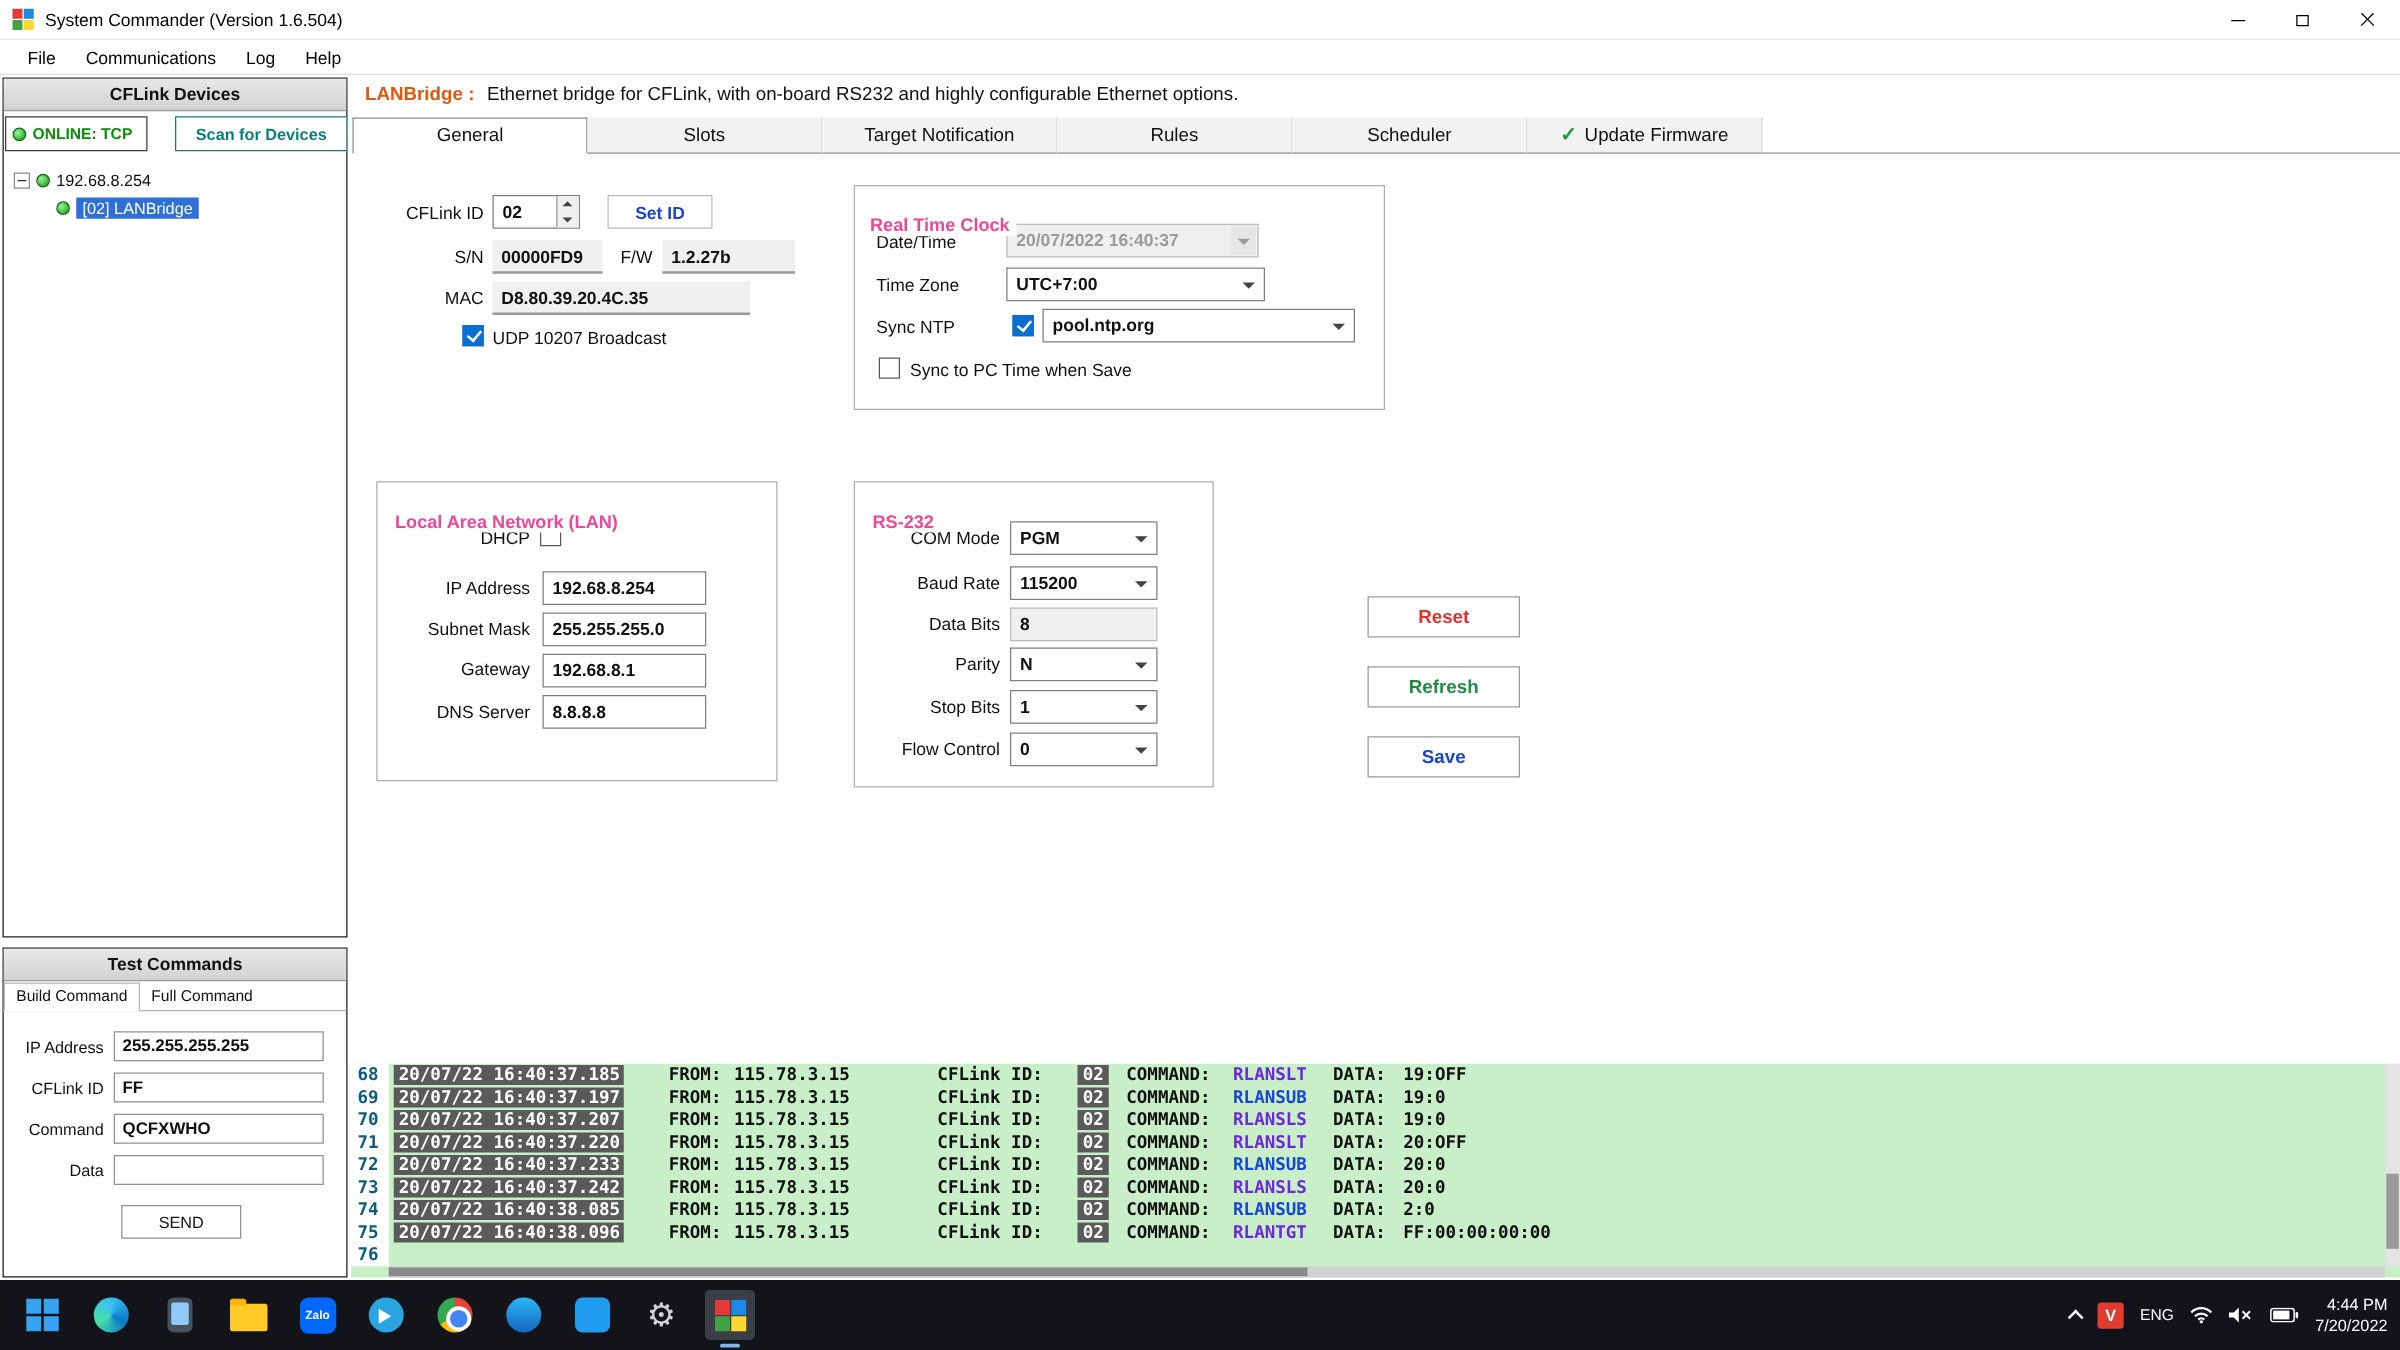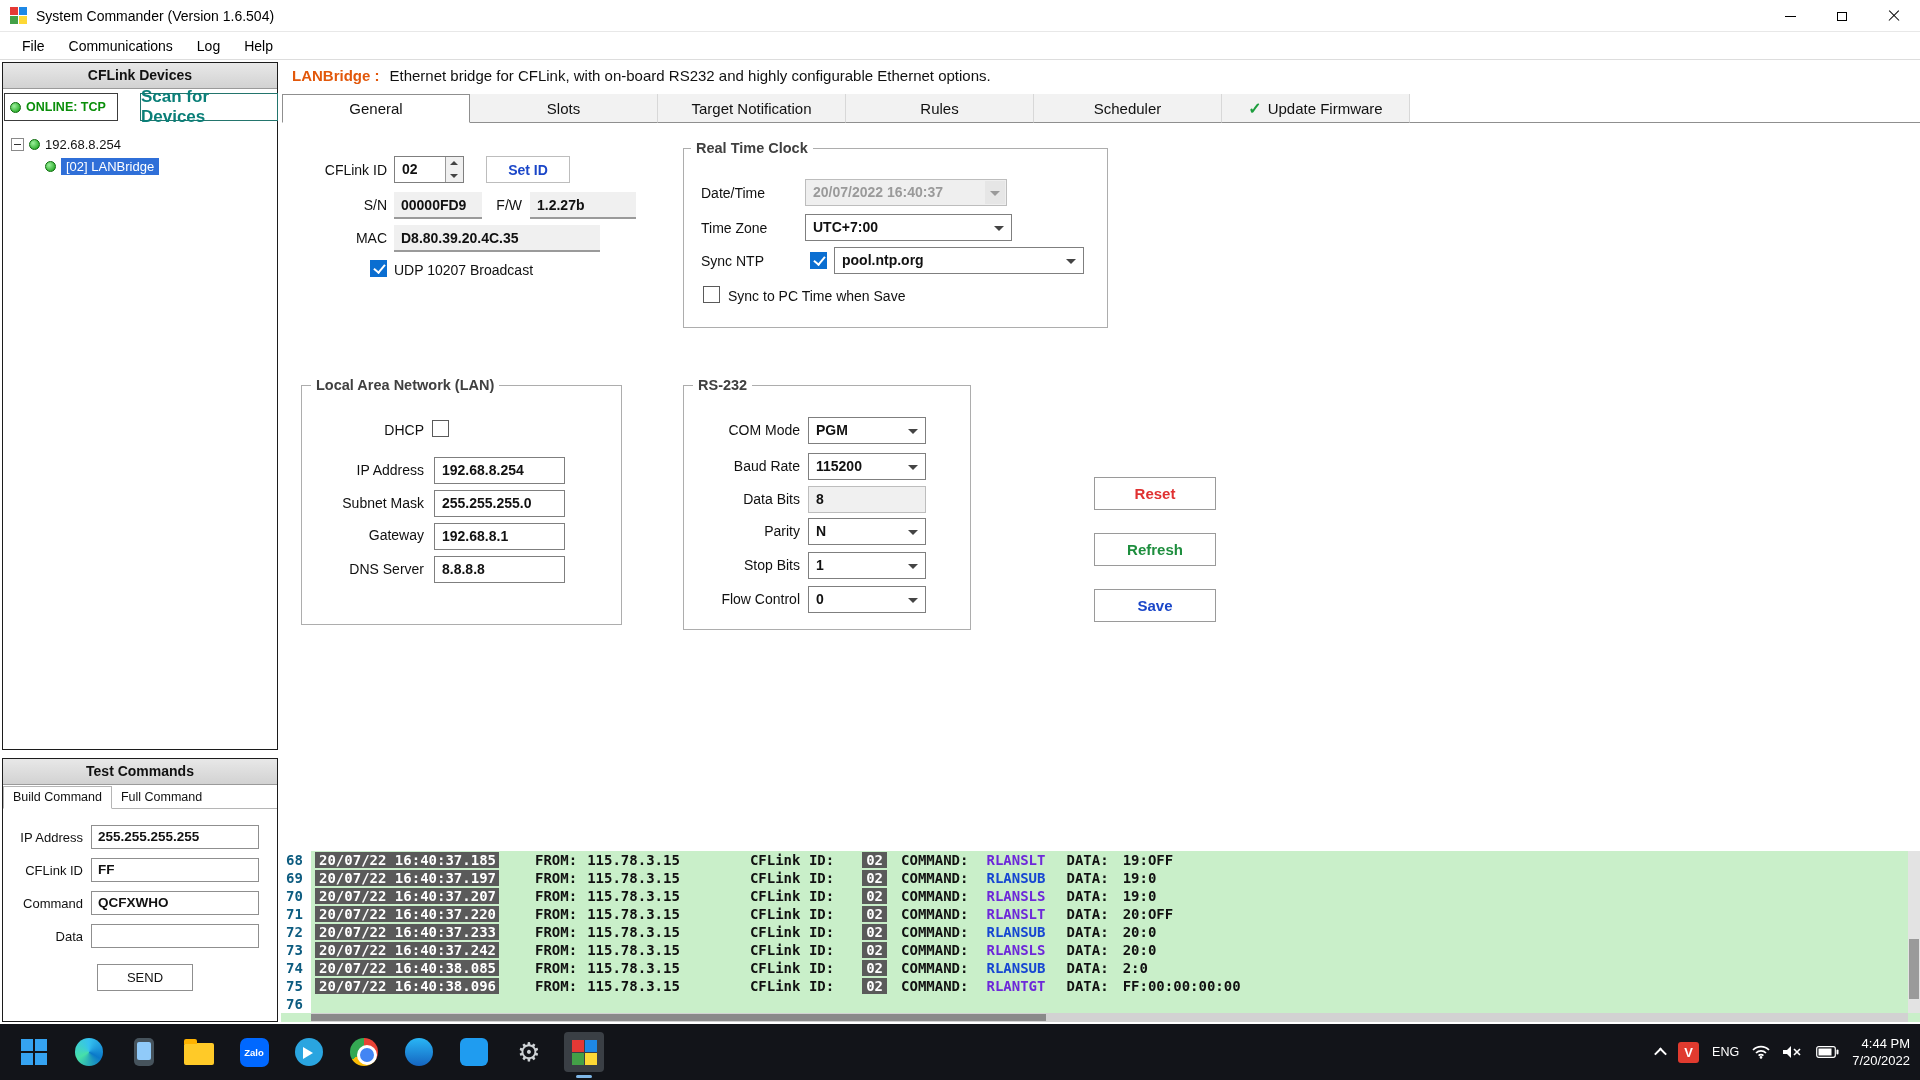--- a/index.html
+++ b/index.html
@@ -33,21 +33,21 @@
            font-weight:bold; font-size:14px; text-align:center; line-height:25px; }
   #devpanel { position:absolute; left:2px; top:62px; width:276px; height:688px;
               border:1px solid #1c1c1c; background:#fff; }
   .statusrow { position:relative; height:34px; margin-top:2px; }
   .onlinebox { position:absolute; left:1px; top:2px; width:114px; height:28px; border:1px solid #3c3c3c;
                display:flex; align-items:center; gap:5px; padding-left:5px; }
   .gdot { width:11px; height:11px; border-radius:50%; border:1px solid #0a6a0a;
           background:radial-gradient(circle at 35% 35%, #9cf09c, #0c9a0c); }
   .onlinetxt { color:#0a8f0a; font-weight:bold; font-size:12.5px; }
   .scanbtn { position:absolute; left:137px; top:2px; width:138px; height:28px; border:1px solid #23756d;
-             color:#0a7f78; font-weight:bold; font-size:17px; display:flex; align-items:center; justify-content:center; background:#fff; }
+             color:#0a7f78; font-weight:bold; font-size:13px; display:flex; align-items:center; justify-content:center; background:#fff; }
   .tree { margin-top:8px; font-size:13px; }
   .trow { display:flex; align-items:center; height:22px; gap:5px; }
   .trow.root { padding-left:8px; }
   .trow.child { padding-left:42px; }
   .expander { width:13px; height:13px; border:1px solid #8a8a8a; background:#fff; position:relative; }
   .expander::after { content:""; position:absolute; left:2px; top:5px; width:7px; height:1px; background:#333; }
   .selitem { background:#2f6fd8; color:#fff; padding:1px 5px; }
 
   #testpanel { position:absolute; left:2px; top:758px; width:276px; height:264px;
                border:1px solid #1c1c1c; background:#fff; }
@@ -85,21 +85,21 @@
   .spinner { position:absolute; right:0; top:0; bottom:0; width:18px; border-left:1px solid #999; background:#f0f0f0; }
   .spup,.spdn { position:absolute; left:4px; width:0; height:0; border:4px solid transparent; }
   .spup { top:4px; border-bottom-color:#444; border-top-width:0; }
   .spdn { bottom:4px; border-top-color:#444; border-bottom-width:0; }
   .cb { position:absolute; width:17px; height:17px; }
   .cb.on { background:#0a6ed1; border:1px solid #0a6ed1; }
   .cb.on::after { content:""; position:absolute; left:5px; top:1px; width:5px; height:9px;
                   border-right:2px solid #fff; border-bottom:2px solid #fff; transform:rotate(40deg); }
   .cb.off { background:#fff; border:1px solid #5a5a5a; }
   .gbox { position:absolute; border:1px solid #adadad; }
-  .gtitle { position:absolute; background:#fff; padding:0 5px; color:#404040; font-weight:bold; font-size:14.5px; z-index:2; }
+  .gtitle { position:absolute; background:#fff; padding:0 5px; color:#ec4899; font-weight:bold; font-size:14.5px; z-index:2;margin-top:33px; }
   .setidbtn { position:absolute; width:84px; height:27px; border:1px solid #bdbdbd; background:#fff;
               color:#1a46c8; font-weight:bold; font-size:14px; display:flex; align-items:center; justify-content:center; }
   .bigbtn { position:absolute; width:122px; height:33px; border:1px solid #9a9a9a; background:#fff;
             font-weight:bold; font-size:15px; display:flex; align-items:center; justify-content:center; }
   .btn-reset { color:#e03131; } .btn-refresh { color:#1e8e3e; } .btn-save { color:#1a46c8; }
 
   
   #logpanel { position:absolute; left:281px; top:851px; width:1639px; height:171px;
               background:#c9efc9; font-family:"DejaVu Sans Mono", monospace; font-size:14px; font-weight:bold; }
   .lrow { display:flex; height:18px; align-items:center; }

